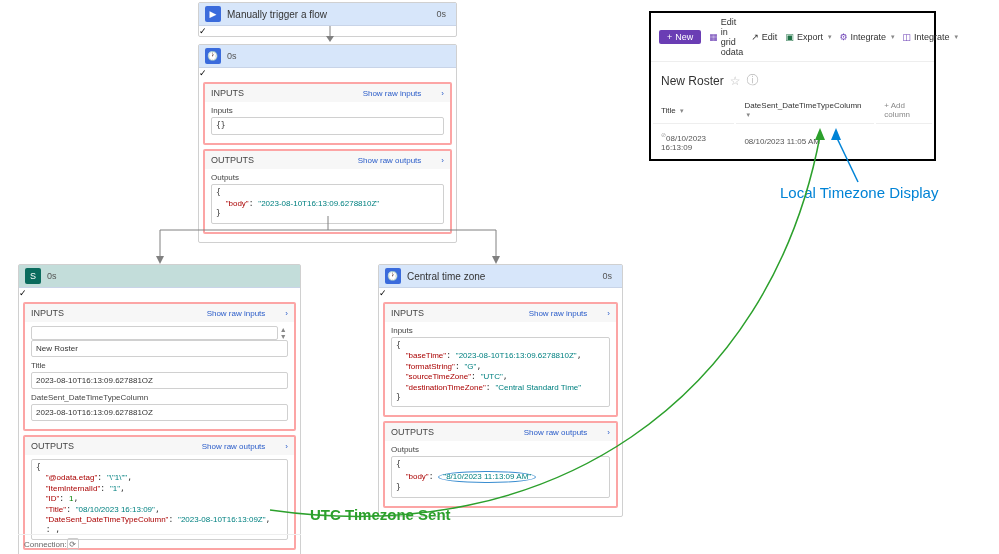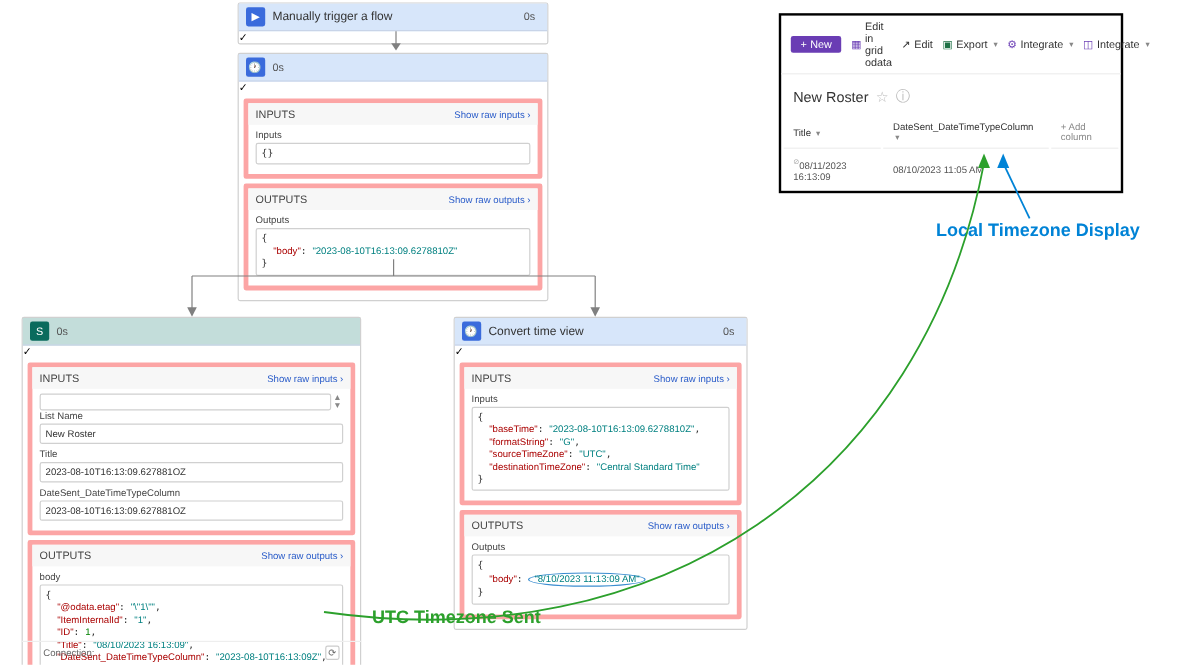--- a/index.html
+++ b/index.html
@@ -11,23 +11,23 @@
 .card-hdr{display:flex;align-items:center;padding:3px 6px;background:#d7e6fa;border-bottom:1px solid #c8d4e8}
 .card-hdr .ic{width:16px;height:16px;display:flex;align-items:center;justify-content:center;color:#fff;font-size:9px;border-radius:2px;margin-right:6px}
 .ic-trig{background:#3a6bdc}
 .ic-time{background:#3a6bdc}
 .ic-sp{background:#0a6b5d;font-size:8px}
 .card-hdr .ttl{flex:1;font-size:10px;color:#333}
 .card-hdr .dur{color:#555;font-size:9px;margin-right:4px}
 .hdr-green{background:#c3ddda}
 
 .body{padding:4px}
-.sect{border:4px solid #fca5a5;border-radius:2px;margin-bottom:4px;background:#fff}
+.sect{border:2px solid #fca5a5;border-radius:2px;margin-bottom:4px;background:#fff}
 .sect-hdr{display:flex;justify-content:space-between;align-items:center;padding:4px 6px;font-size:9px;color:#444;background:#f7f7f7}
-.sect-hdr .link{color:#2a5cc9;font-size:8px;display:flex;align-items:flex-start;gap:2px}
+.sect-hdr .link{color:#2a5cc9;font-size:8px;display:flex;align-items:flex-start;gap:20px}
 .sect-bd{padding:4px 6px}
 .lbl{font-size:8px;color:#444;margin-bottom:2px}
 .ipt{width:100%;border:1px solid #d0d0d0;border-radius:2px;padding:3px 4px;font-size:8px;color:#333;background:#fff;margin-bottom:4px}
 .code{font-family:Consolas,monospace;font-size:8px;line-height:1.3;white-space:pre;color:#333}
 .code .kb{color:#a00}
 .code .kt{color:#008080}
 .code .kn{color:#008000}
 
 .arrow{position:absolute;pointer-events:none}
 .arrow svg{overflow:visible}
@@ -41,24 +41,24 @@
 .sp-btn{display:flex;align-items:center;gap:3px;color:#333}
 .sp-title{padding:10px 10px 6px;font-size:12px;color:#333;display:flex;align-items:center;gap:6px}
 .sp-star{color:#bbb}
 .sp-tbl{width:100%;font-size:8px}
 .sp-tbl th{text-align:left;padding:4px 8px;color:#333;font-weight:normal;border-bottom:1px solid #eee}
 .sp-tbl td{padding:5px 8px;color:#555}
 .sp-tbl .add{color:#888}
 .chev{font-size:7px;color:#888;margin-left:2px}
 
 .ann-green{position:absolute;color:#2ca02c;font-weight:bold;font-size:15px}
-.ann-blue{position:absolute;color:#0083d6;font-weight:bold;font-size:15px}
+.ann-blue{position:absolute;color:#0083d6;font-weight:normal;font-size:15px}
 .curve{position:absolute;pointer-events:none}
 
-.conn{position:absolute;font-size:8px;color:#666;padding:3px 18px;border-top:1px solid #eee;display:flex;justify-content:space-between;align-items:center}
+.conn{position:absolute;font-size:8px;color:#666;padding:3px 6px;border-top:1px solid #eee;display:flex;justify-content:flex-start;align-items:center}
 .rfsh{width:12px;height:12px;border:1px solid #ccc;border-radius:2px;font-size:8px;display:flex;align-items:center;justify-content:center}
 .scroll-ipt{display:flex;align-items:center}
 .scroll-ipt .ipt{margin-bottom:0}
 .scroll-up{width:10px;font-size:7px;color:#888;text-align:center}
 
 
 .circ{display:inline-block;border:1px solid #3a8dd0;border-radius:50%/50%;padding:0 4px}
 </style>
 </head>
 <body>
@@ -141,52 +141,50 @@
         <span class="link">
               <span>Show raw inputs</span> 
               <span>›</span>
             </span>
       </div>
       <div class="sect-bd">
         <div class="scroll-ipt">
               <div class="ipt" style="height:14px"></div>
               <div class="scroll-up">▲<br>▼</div>
             </div>
-        <div class="lbl">List Name</div>
         <div class="ipt">New Roster</div>
         <div class="lbl">Title</div>
         <div class="ipt">2023-08-10T16:13:09.627881OZ</div>
         <div class="lbl">DateSent_DateTimeTypeColumn</div>
         <div class="ipt">2023-08-10T16:13:09.627881OZ</div>
       </div>
     </div>
     <div class="sect">
       <div class="sect-hdr">
         <span>OUTPUTS</span>
         <span class="link">
               <span>Show raw outputs</span> 
               <span>›</span>
             </span>
       </div>
       <div class="sect-bd">
-        <div class="lbl">body</div>
         <div class="ipt code" style="position:relative">{<br>&nbsp;&nbsp;<span class="kb">"@odata.etag"</span>: <span class="kt">"\"1\""</span>,<br>&nbsp;&nbsp;<span class="kb">"ItemInternalId"</span>: <span class="kt">"1"</span>,<br>&nbsp;&nbsp;<span class="kb">"ID"</span>: <span class="kn">1</span>,<br>&nbsp;&nbsp;<span class="kb">"Title"</span>: <span class="kt">"08/10/2023 16:13:09"</span>,<br>&nbsp;&nbsp;<span class="kb">"DateSent_DateTimeTypeColumn"</span>: <span class="kt">"2023-08-10T16:13:09Z"</span>,<br>&nbsp;&nbsp;: ,</div>
       </div>
     </div>
   </div>
 </div>
 <div class="conn" style="left:18px;top:534px;width:283px">
   <span>Connection:</span>
       <span class="rfsh">⟳</span>
 </div>
 
 <div class="card" style="left:378px;top:264px;width:245px">
   <div class="card-hdr">
     <span class="ic ic-time">🕐</span>
-    <span class="ttl">Convert time view</span>
+    <span class="ttl">Central time zone</span>
     <span class="dur">0s</span>
   </div>
   <span class="ok">✓</span>
   <div class="body">
     <div class="sect">
       <div class="sect-hdr">
         <span>INPUTS</span>
         <span class="link">
               <span>Show raw inputs</span> 
               <span>›</span>
@@ -243,21 +241,21 @@
     <span class="sp-star">ⓘ</span>
   </div>
   <table class="sp-tbl">
     <tbody>
           <tr>
       <th><span>Title</span> <span class="chev">▾</span></th>
       <th><span>DateSent_DateTimeTypeColumn</span> <span class="chev">▾</span></th>
       <th class="add">+ <span>Add column</span></th>
     </tr>
     <tr>
-      <td><sup style="font-size:6px;color:#aaa">⊘</sup><span>08/11/2023 16:13:09</span></td>
+      <td><sup style="font-size:6px;color:#aaa">⊘</sup><span>08/10/2023 16:13:09</span></td>
       <td>08/10/2023 11:05 AM</td>
       <td></td>
     </tr>
   </tbody>
       </table>
 </div>
 
 <div class="ann-green" style="left:310px;top:506px">UTC Timezone Sent</div>
 <div class="ann-blue" style="left:780px;top:184px">Local Timezone Display</div>
 

